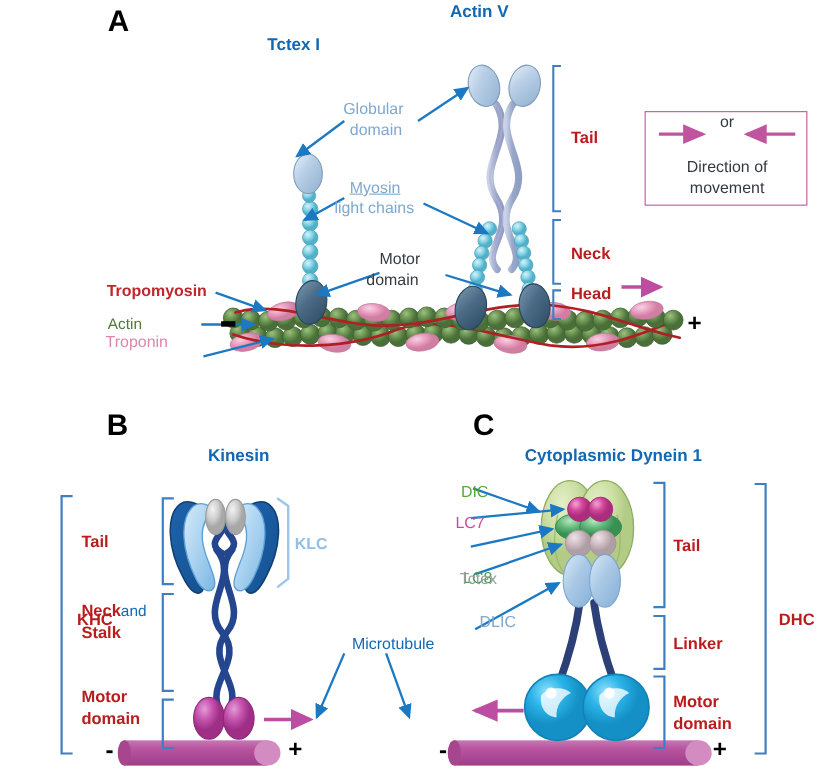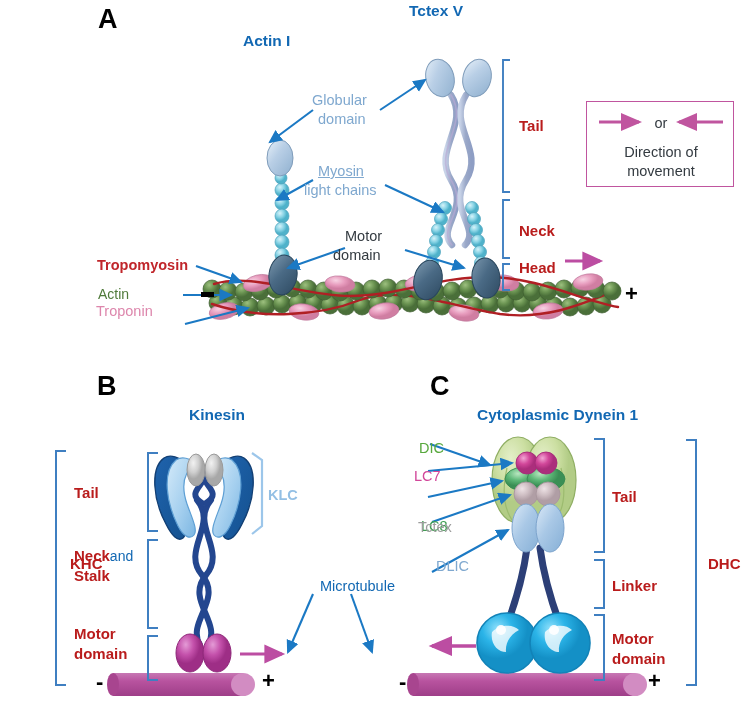--- a/index.html
+++ b/index.html
@@ -24,22 +24,22 @@
   .plusminus{font-weight:bold;font-size:22px;color:#000;line-height:1;}
   svg{display:block;overflow:visible;}
 </style>
 </head>
 <body>
 
 <div id="root">
 
   <div class="abs panel-letter" style="left:98px;top:4px;">A</div>
 
-  <div class="abs title" style="left:243px;top:32px;">Actin I</div>
-  <div class="abs title" style="left:409px;top:2px;">Tctex V</div>
+  <div class="abs title" style="left:243px;top:32px;">Tctex I</div>
+  <div class="abs title" style="left:409px;top:2px;">Actin V</div>
 
   <svg class="abs" style="left:0px;top:0px;" width="749" height="360">
     <defs>
       <linearGradient id="gHeadDark" x1="0" y1="0" x2="1" y2="1">
         <stop offset="0%" stop-color="#7e9ab0"></stop>
           <stop offset="45%" stop-color="#4a6a85"></stop>
         <stop offset="100%" stop-color="#2e4a61"></stop>
       </linearGradient>
       <linearGradient id="gGlob" x1="0" y1="0" x2="1" y2="1">
         <stop offset="0%" stop-color="#e8f1f9"></stop>
@@ -251,21 +251,21 @@
         <marker id="legArrR" markerWidth="8" markerHeight="8" refX="6" refY="3" orient="auto">
           <path d="M0,0 L7,3 L0,6 z" fill="#c0559f"></path>
         </marker>
         <marker id="legArrL" markerWidth="8" markerHeight="8" refX="6" refY="3" orient="auto">
           <path d="M0,0 L7,3 L0,6 z" fill="#c0559f"></path>
         </marker>
       </defs>
       <line x1="12" y1="20" x2="52" y2="20" stroke="#c0559f" stroke-width="3" marker-end="url(#legArrR)"></line>
       <line x1="136" y1="20" x2="92" y2="20" stroke="#c0559f" stroke-width="3" marker-end="url(#legArrL)"></line>
     </svg>
-    <div class="abs legend-text" style="left:59px;top:12px;width:30px;">or</div>
+    <div class="abs legend-text" style="left:59px;top:0;width:30px;">or</div>
     <div class="abs legend-text" style="left:0;top:41px;width:148px;">Direction of</div>
     <div class="abs legend-text" style="left:0;top:60px;width:148px;">movement</div>
   </div>
 
   <div class="abs panel-letter" style="left:97px;top:371px;">B</div>
   <div class="abs title" style="left:189px;top:406px;">Kinesin</div>
 
   <svg class="abs" style="left:0px;top:360px;" width="400" height="345">
     <defs>
       <linearGradient id="gKLCouter" x1="0" y1="0" x2="1" y2="1">

